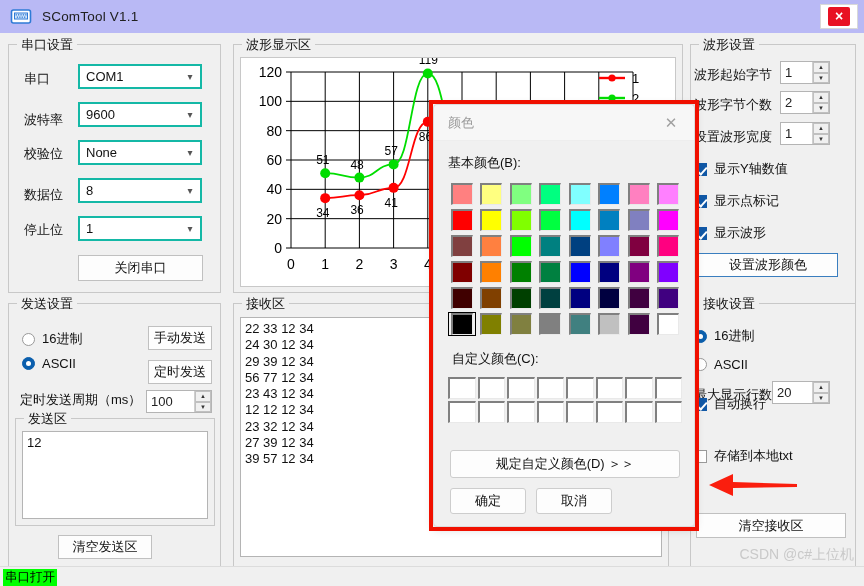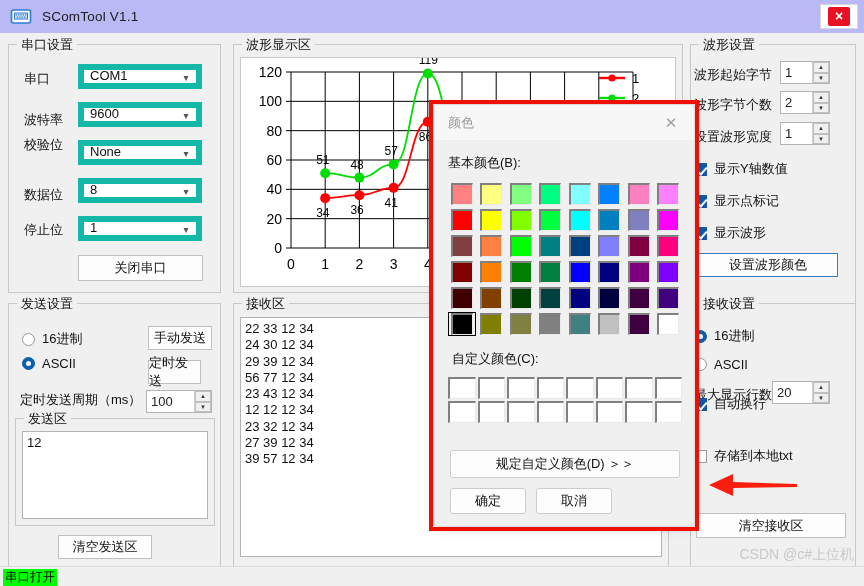--- a/index.html
+++ b/index.html
@@ -54,22 +54,22 @@
     background: #f0f0f0; padding: 0 4px;
     font-size: 13px; color: #111;
     white-space: nowrap;
   }
 
   .lbl { font-size: 13px; color: #111; position: absolute; white-space: nowrap; }
 
   
   .combo {
     position: absolute; height: 25px;
-    background: #fff; border: 6px solid #14b8a6;
-    display: flex; align-items: flex-end;
+    background: #fff; border: 2px solid #14b8a6;
+    display: flex; align-items: center;
     font-size: 13px; color: #111;
     padding-left: 6px;
     cursor: pointer;
   }
   .combo .cv { flex: 1; }
   .combo .chev {
     width: 20px; text-align: center; color: #555; font-size: 10px;
   }
 
   
@@ -250,21 +250,21 @@
       <div class="x">×</div>
     </div>
   </div>
 
   <div class="group" id="g-serial" style="left:8px; top:44px; width:213px; height:249px;">
     <div class="legend">串口设置</div>
   </div>
 
   <div class="lbl" style="left:24px; top:70px;">串口</div>
   <div class="lbl" style="left:24px; top:111px;">波特率</div>
-  <div class="lbl" style="left:24px; top:136px;">校验位</div>
+  <div class="lbl" style="left:24px; top:145px;">校验位</div>
   <div class="lbl" style="left:24px; top:186px;">数据位</div>
   <div class="lbl" style="left:24px; top:221px;">停止位</div>
 
   <div class="combo" style="left:78px; top:64px;  width:124px;">
     <span class="cv">COM1</span>
     <span class="chev">▾</span>
   </div>
   <div class="combo" style="left:78px; top:102px; width:124px;">
     <span class="cv">9600</span>
     <span class="chev">▾</span>
@@ -291,21 +291,21 @@
   <div class="opt" style="left:22px; top:330px;">
     <span class="radio"></span>
     <span>16进制</span>
   </div>
   <div class="opt" style="left:22px; top:356px;">
     <span class="radio on"></span>
     <span>ASCII</span>
   </div>
 
   <div class="btn" style="left:148px; top:326px; width:64px; height:24px;">手动发送</div>
-  <div class="btn" style="left:148px; top:360px; width:53px; height:24px;">定时发送</div>
+  <div class="btn" style="left:148px; top:360px; width:64px; height:24px;">定时发送</div>
 
   <div class="lbl" style="left:20px; top:391px;">定时发送周期（ms）</div>
   <div class="spin" style="left:146px; top:390px; width:66px;">
     <span class="sv">100</span>
     <span class="sbtns">
       <div>▲</div>
       <div>▼</div>
     </span>
   </div>
 

